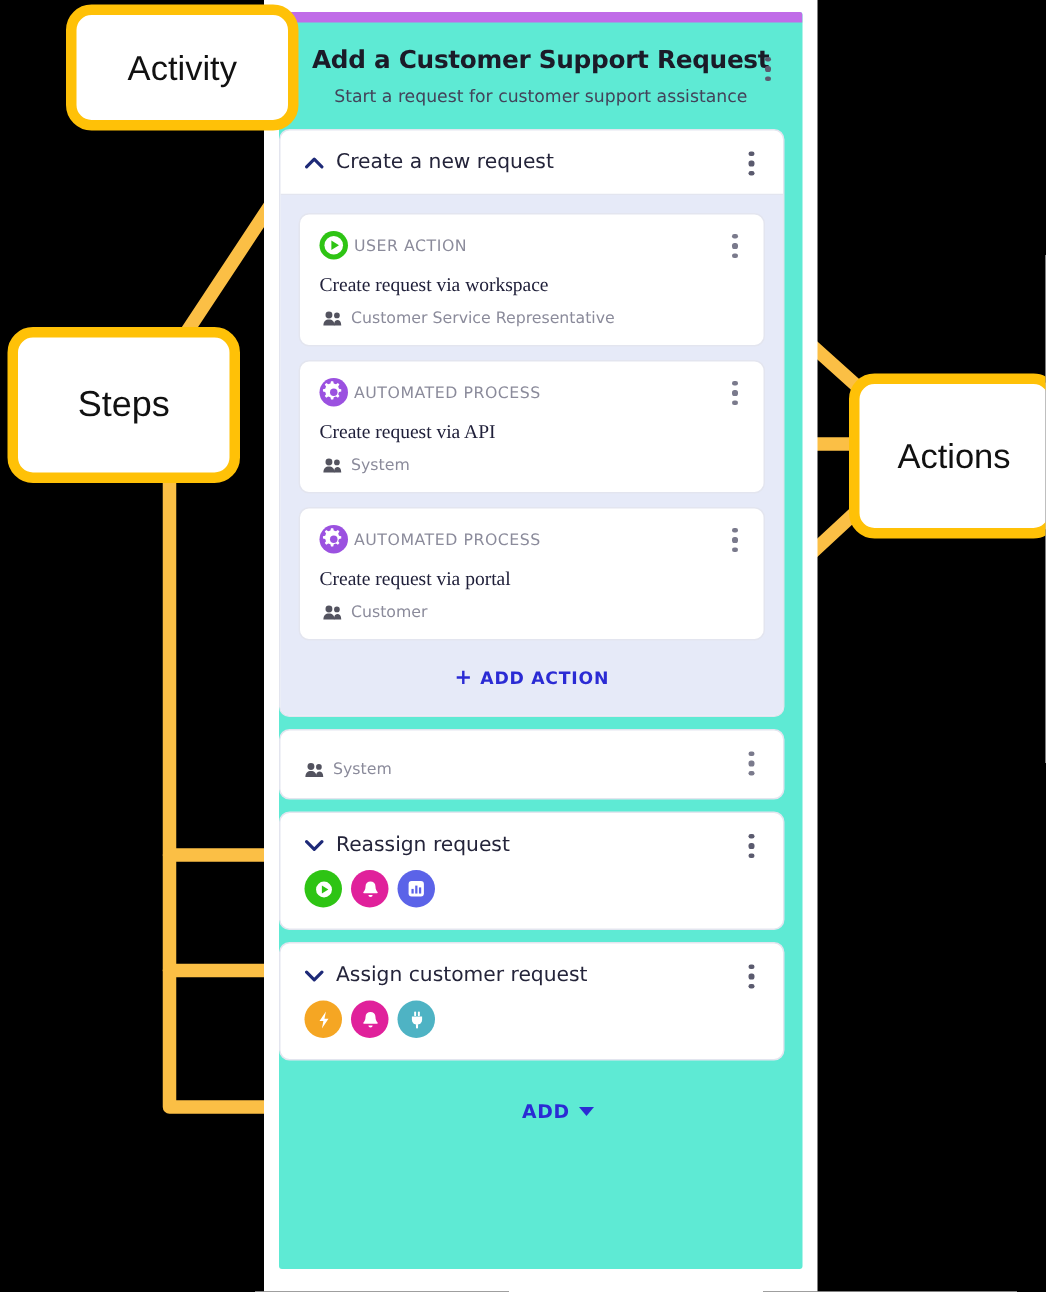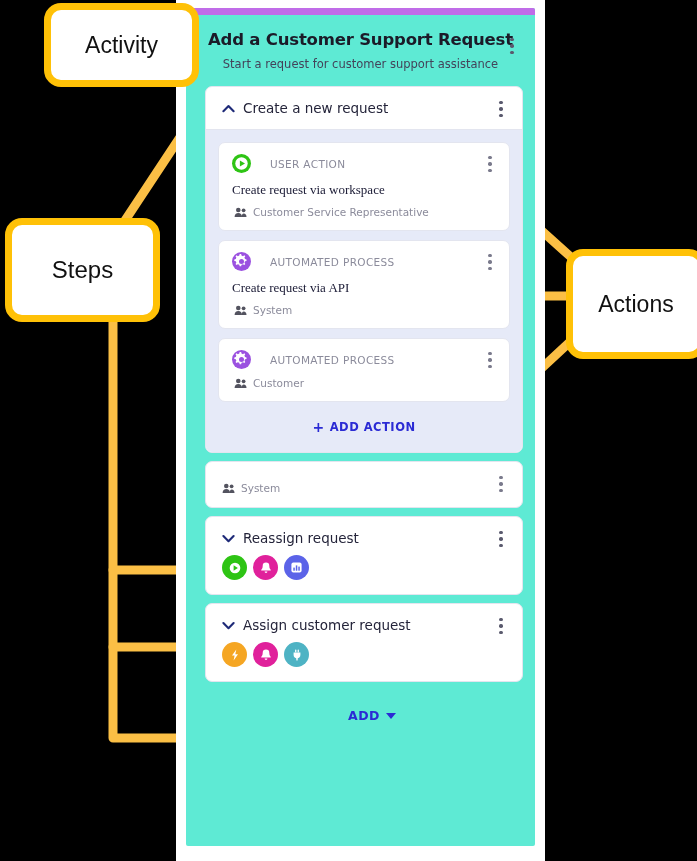--- a/index.html
+++ b/index.html
@@ -42,21 +42,21 @@
     font-size:11.5px;color:#43435a;margin-top:7px;line-height:15px;text-align:center;
   }
 
   
   .kebab{width:14px;display:flex;flex-direction:column;align-items:center;gap:3px;cursor:pointer;}
   .kebab i{display:block;width:3.4px;height:3.4px;border-radius:50%;background:#5a5a6e;}
   .kebab.lite i{background:#7a7a8c;}
   .panel-kebab{position:absolute;right:16px;top:30px;}
 
   
-  .steps-wrap{padding:14px 12px 0 19px;}
+  .steps-wrap{padding:14px 12px 0 0;}
   .step{
     background:#ffffff;border:1px solid #e3e5ef;border-radius:7px;
     margin-bottom:8px;position:relative;
   }
   .step-head{
     display:flex;align-items:center;padding:13px 14px 13px 16px;position:relative;
   }
   .chev{
     width:13px;height:13px;margin-right:8px;flex:0 0 auto;
     display:flex;align-items:center;justify-content:center;color:#1e2a78;
@@ -74,21 +74,21 @@
     border-radius:0 0 6px 6px;
     padding:12px 12px 4px 12px;
   }
 
   
   .action{
     background:#ffffff;border:1px solid #e3e5ef;border-radius:7px;
     padding:11px 13px 12px 13px;margin-bottom:9px;position:relative;
   }
   .action .kebab{position:absolute;right:12px;top:13px;}
-  .act-type{display:flex;align-items:center;gap:19px;}
+  .act-type{display:flex;align-items:center;gap:4px;}
   .badge{width:19px;height:19px;border-radius:50%;flex:0 0 auto;position:relative;
          display:flex;align-items:center;justify-content:center;}
   .badge svg{display:block;}
   .act-type-label{
     font-family:"DejaVu Sans", sans-serif;
     font-size:10.5px;color:#8b8b9b;letter-spacing:.35px;
   }
   .act-name{
     font-family:Liberation Serif, serif;
     font-size:13px;color:#20203a;margin-top:9px;line-height:16px;
@@ -273,20 +273,21 @@
               </span>
             <div class="act-type">
               <span class="badge" style="background:#9b51e0">
                 <svg width="19" height="19" viewBox="0 0 19 19">
                   <path fill="#ffffff" d="M9.5 3.6 l1.5 .55 1.25-.85 1.05 1.05 -.85 1.25 .55 1.5 1.5 .35 v1.5 l-1.5 .35 -.55 1.5 .85 1.25 -1.05 1.05 -1.25-.85 -1.5 .55 -.35 1.5 h-1.5 l-.35-1.5 -1.5-.55 -1.25 .85 -1.05-1.05 .85-1.25 -.55-1.5 -1.5-.35 v-1.5 l1.5-.35 .55-1.5 -.85-1.25 1.05-1.05 1.25 .85 1.5-.55 .35-1.5 h1.5 z"></path>
                   <circle cx="9.5" cy="9.5" r="2.5" fill="#9b51e0"></circle>
                 </svg>
               </span>
               <span class="act-type-label">AUTOMATED PROCESS</span>
             </div>
+            <div class="act-name">Create request via portal</div>
             <div class="act-role">
               <span class="role-ico">
                 <svg width="13" height="11" viewBox="0 0 13 11" fill="#53535f">
                   <circle cx="4.3" cy="3.0" r="2.3"></circle>
                     <circle cx="9.6" cy="3.3" r="1.9"></circle>
                   <path d="M0.6 10 C0.6 7.2 2.1 6.0 4.3 6.0 C6.5 6.0 8.0 7.2 8.0 10 Z"></path>
                   <path d="M7.6 10 C7.6 7.8 8.4 6.4 9.8 6.4 C11.4 6.4 12.5 7.6 12.5 10 Z"></path>
                 </svg>
               </span>
               <span class="act-role-label">Customer</span>

